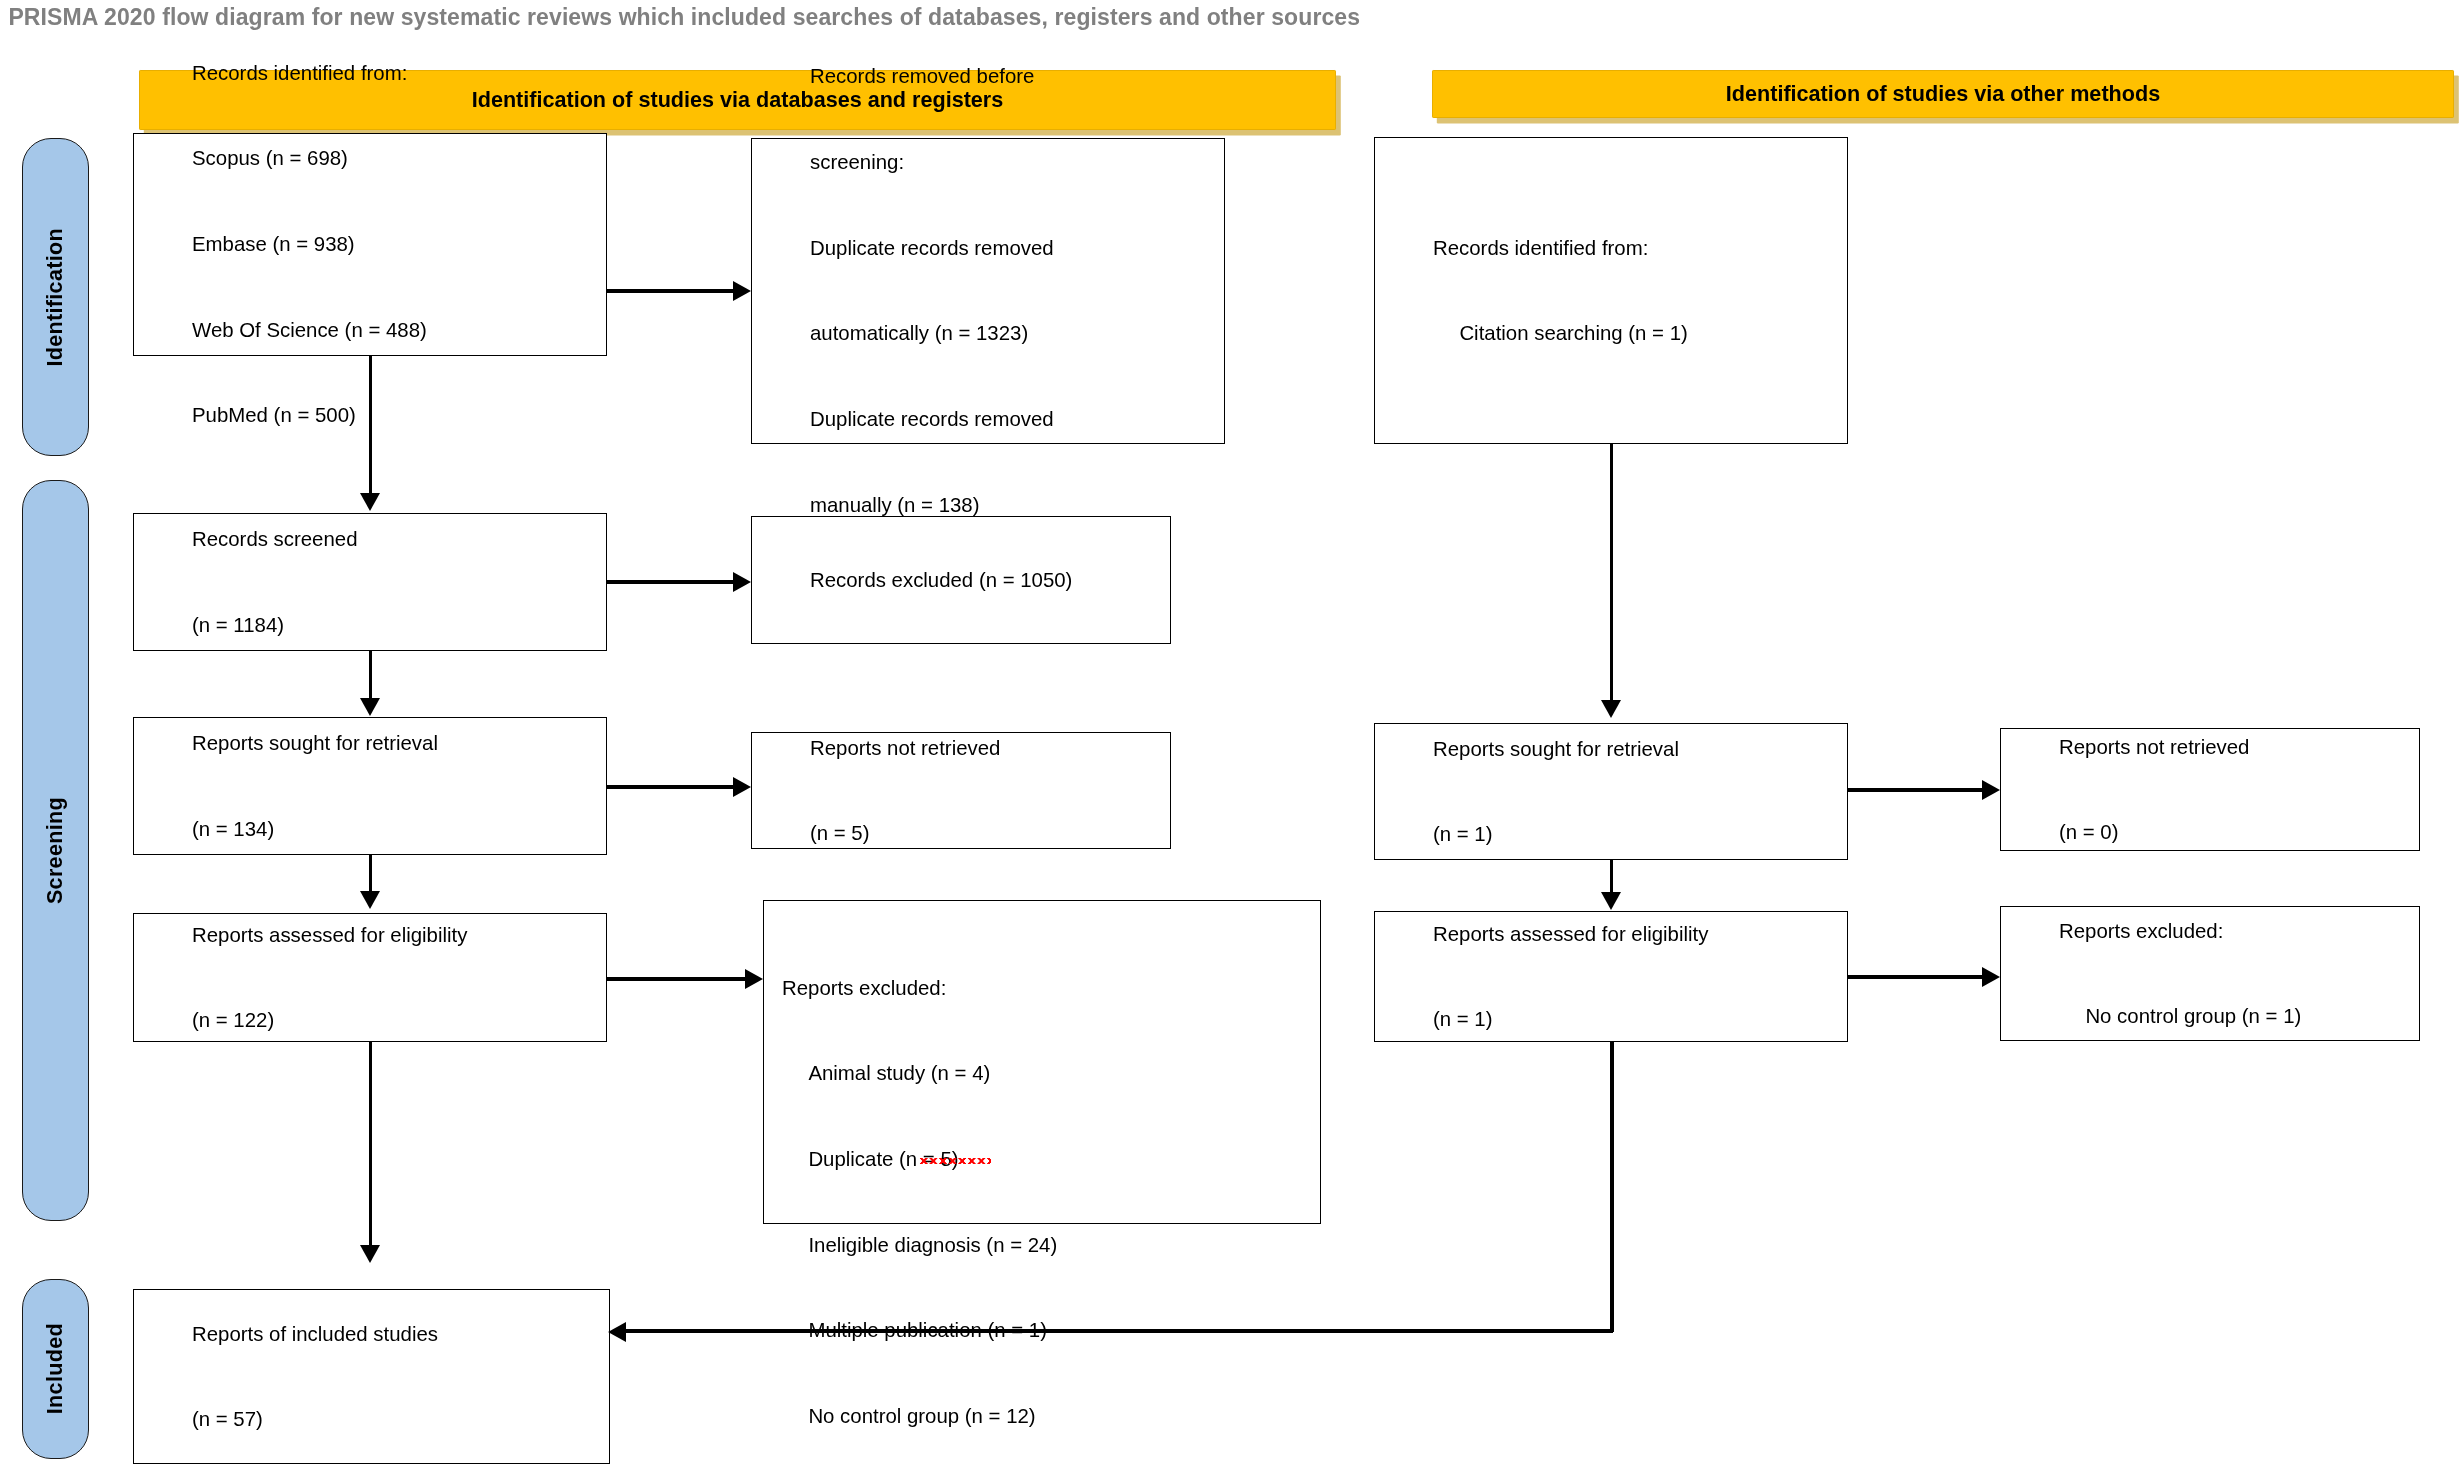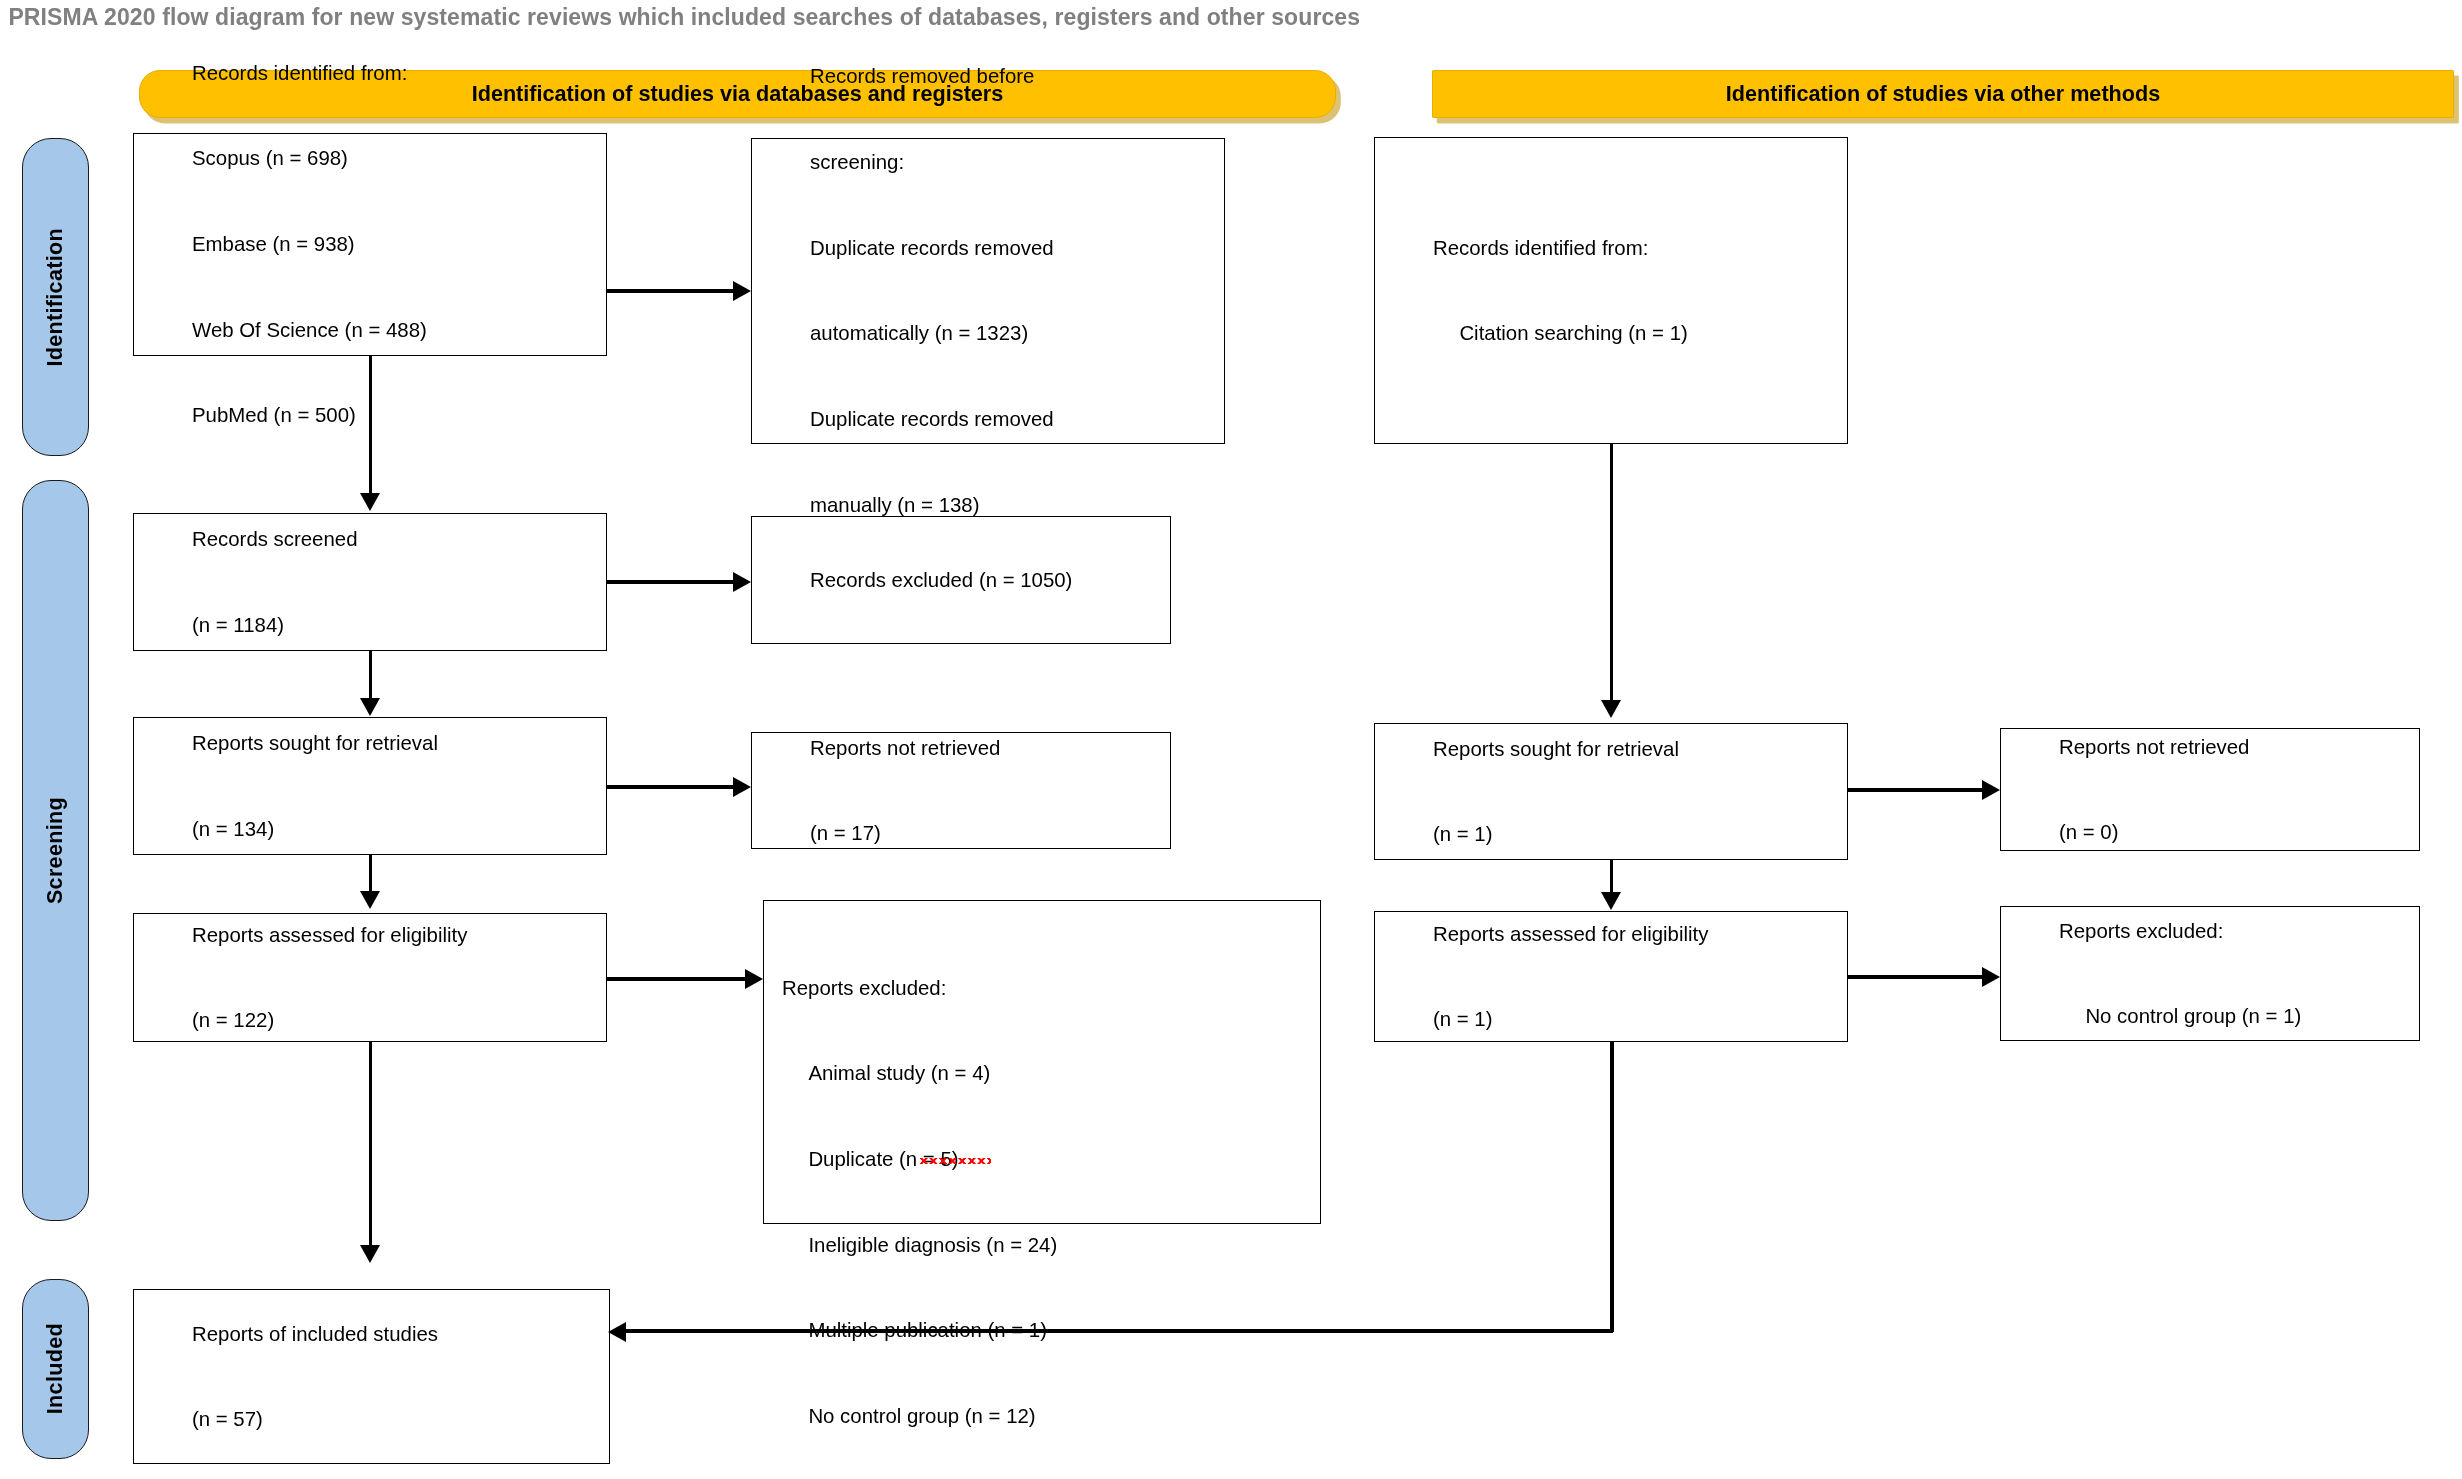--- a/index.html
+++ b/index.html
@@ -142,21 +142,21 @@
     border-right: 18px solid #000000;
   }
 </style>
 </head>
 <body>
 
 <div id="page">
 
   <div class="page-title">PRISMA 2020 flow diagram for new systematic reviews which included searches of databases, registers and other sources</div>
 
-  <div class="banner" style="left:139px; top:70px; width:1197px; height:48px;border-radius:21px;">
+  <div class="banner" style="left:139px; top:70px; width:1197px; height:60px;">
     <span class="banner-label">Identification of studies via databases and registers</span>
   </div>
 
   <div class="banner" style="left:1432px; top:70px; width:1022px; height:48px;">
     <span class="banner-label">Identification of studies via other methods</span>
   </div>
 
   <div class="stage-tab" style="left:21.6px; top:138px; width:67px; height:318px;">
     <span class="stage-tab-label">Identification</span>
   </div>
@@ -206,21 +206,21 @@
   <div class="node" style="left:133px; top:717px; width:474px; height:138px;">
     <div class="node-body vcenter">
       <span class="node-line">Reports sought for retrieval</span>
       <span class="node-line">(n = 134)</span>
     </div>
   </div>
 
   <div class="node" style="left:751px; top:732px; width:420px; height:117px;">
     <div class="node-body vcenter">
       <span class="node-line">Reports not retrieved</span>
-      <span class="node-line">(n = 17)</span>
+      <span class="node-line">(n = 5)</span>
     </div>
   </div>
 
   <div class="node" style="left:133px; top:913px; width:474px; height:129px;">
     <div class="node-body vcenter">
       <span class="node-line">Reports assessed for eligibility</span>
       <span class="node-line">(n = 122)</span>
     </div>
   </div>
 

